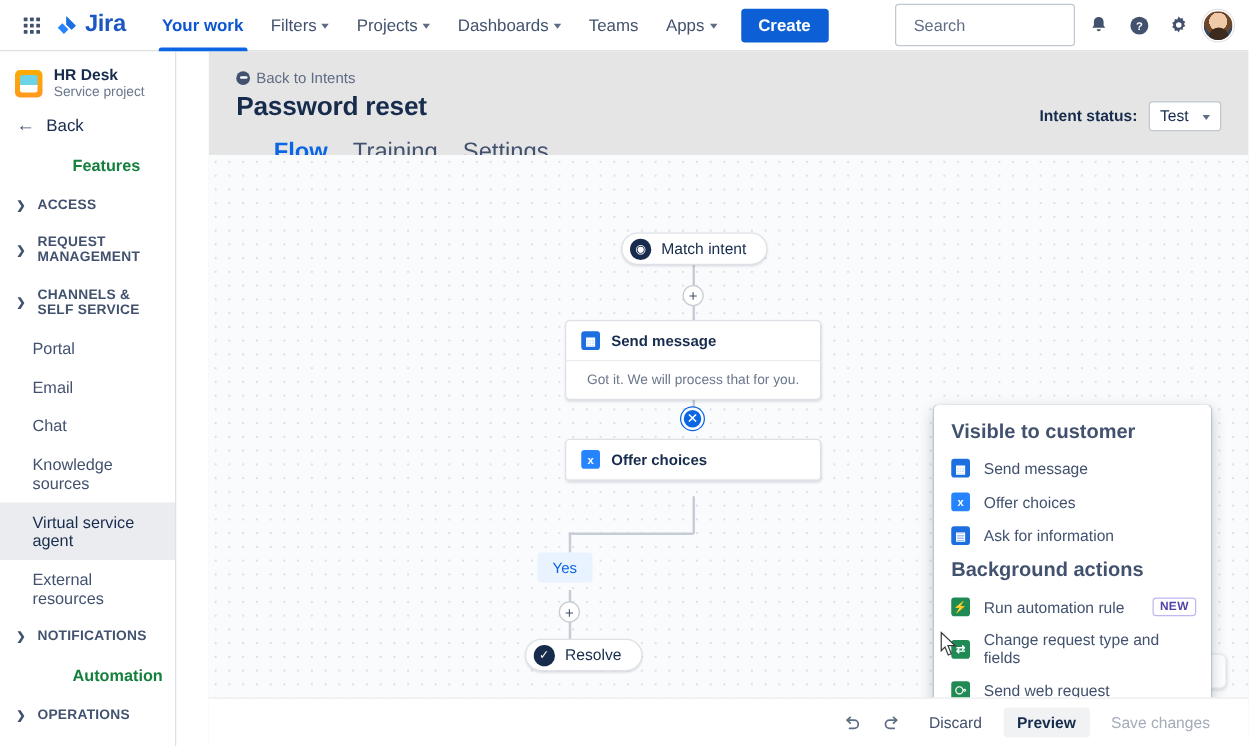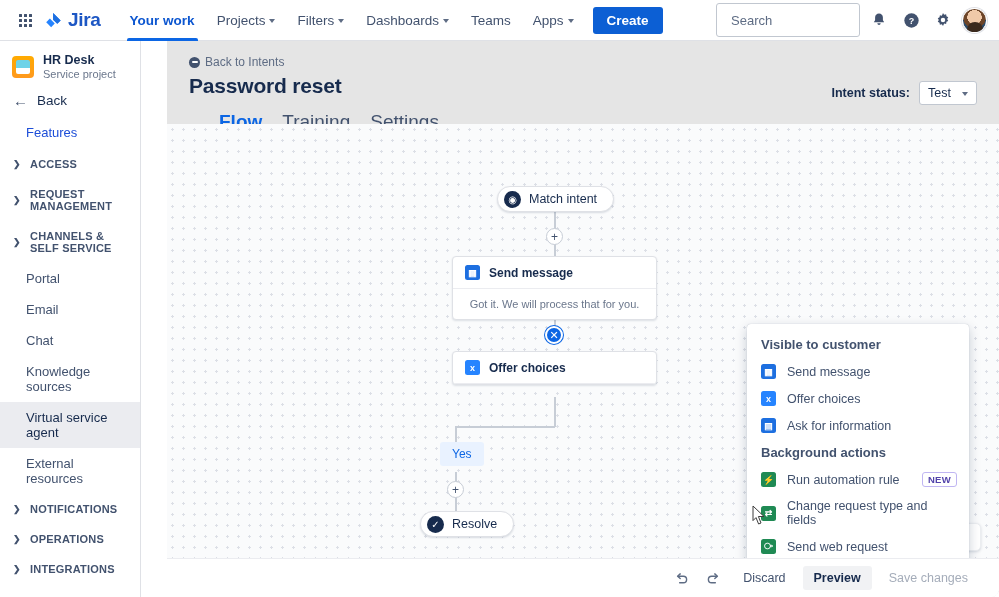--- a/index.html
+++ b/index.html
@@ -72,21 +72,21 @@
     background:linear-gradient(180deg,#ffab00 0%, #ff991f 100%);
     position:relative; flex:none;
   }
   .proj-icon::before{content:'';position:absolute;left:4px;top:4px;width:14px;height:11px;border-radius:2px;background:#6fd3e8;}
   .proj-icon::after{content:'';position:absolute;left:4px;top:12px;width:14px;height:6px;background:#fff;border-radius:0 0 2px 2px;}
   .proj-name { font-size:12.5px; font-weight:700; color:#172b4d; line-height:14px;}
   .proj-sub { font-size:11px; color:#6b778c; line-height:14px;}
   .back-row { display:flex; align-items:center; gap:9px; padding:8px 12px 8px 13px; cursor:pointer; }
   .back-arrow { font-size:15px; color:#42526e; line-height:1; }
   .back-label { font-size:13.5px; color:#172b4d; }
-  .sb-section-title { font-size:13px; font-weight:400; color:#1d4ed8; padding:9px 12px 9px 26px; }
+  .sb-section-title { font-size:13px; font-weight:700; color:#15803d; padding:9px 12px 9px 26px;margin-left:32px; }
   .sb-group {
     display:flex; align-items:center; gap:9px;
     padding:9px 12px 9px 13px; cursor:pointer; font-size:11px; font-weight:700;
     color:#42526e; letter-spacing:0.2px; text-transform:uppercase;
   }
   .chev { font-size:9px; color:#42526e; width:8px; display:inline-block; flex:none;}
   .sb-item {
     font-size:13px; color:#42526e; padding:8px 12px 8px 26px; cursor:pointer;
   }
   .sb-item.selected { background:#ebecf0; color:#172b4d; }
@@ -165,21 +165,21 @@
     position:absolute; background:#e9f2ff; color:#0c66e4; font-size:12px;
     border-radius:3px; padding:5px 12px; cursor:pointer;
   }
 
   
   .menu {
     position:absolute; left:580px; top:283px; width:222px;
     background:#fff; border-radius:4px; box-shadow:0 4px 12px rgba(9,30,66,0.22), 0 0 1px rgba(9,30,66,0.3);
     padding:7px 0 8px 0; z-index:25;
   }
-  .menu-group { font-size:13px; font-weight:700; color:#42526e; padding:6px 14px 6px 14px; }
+  .menu-group { font-size:16px; font-weight:700; color:#42526e; padding:6px 14px 6px 14px; }
   .menu-item {
     display:flex; align-items:center; gap:11px; padding:6px 12px 6px 14px;
     font-size:12.5px; color:#42526e; cursor:pointer; min-height:25px;
   }
   .menu-item.hovered { background:#f4f5f7; }
   .menu-item .lbl { flex:1; }
   .badge-new {
     font-size:9.5px; font-weight:700; color:#5243aa; border:1px solid #c0b6f2;
     border-radius:3px; padding:1px 5px; letter-spacing:0.3px;
   }
@@ -240,25 +240,25 @@
         <path d="M11.5 2.5 21 12l-4.2 4.2-5.3-5.3z" fill="#1d6fe0"></path>
         <path d="M7.4 9.6 2.8 14.2 9 20.4l4.6-4.6z" fill="#2684ff"></path>
       </svg>
       <span class="brand-word">Jira</span>
     </div>
     <div class="navlinks">
       <div class="navitem active">
         <span>Your work</span>
       </div>
       <div class="navitem">
+        <span>Filters</span>
+        <span class="caret"></span>
+      </div>
+      <div class="navitem">
         <span>Projects</span>
-        <span class="caret"></span>
-      </div>
-      <div class="navitem">
-        <span>Filters</span>
         <span class="caret"></span>
       </div>
       <div class="navitem">
         <span>Dashboards</span>
         <span class="caret"></span>
       </div>
       <div class="navitem">
         <span>Teams</span>
       </div>
       <div class="navitem">
@@ -331,20 +331,21 @@
     <div class="sb-item">Email</div>
     <div class="sb-item">Chat</div>
     <div class="sb-item">Knowledge sources</div>
     <div class="sb-item selected">Virtual service agent</div>
     <div class="sb-item">External resources</div>
 
     <div class="sb-group">
       <span class="chev">❯</span>
       <span>NOTIFICATIONS</span>
     </div>
+    <div class="sb-section-title">Automation</div>
     <div class="sb-group">
       <span class="chev">❯</span>
       <span>OPERATIONS</span>
     </div>
     <div class="sb-group">
       <span class="chev">❯</span>
       <span>INTEGRATIONS</span>
     </div>
 
   </div>
@@ -399,21 +400,21 @@
 
       <div class="close-btn" style="left:378px; top:202px;">✕</div>
 
       <div class="node-card" style="left:285px; top:227px; width:205px;">
         <div class="node-card-head">
           <span class="sq-icon" style="background:#2684ff;">x</span>
           <span>Offer choices</span>
         </div>
       </div>
 
-      <div class="branch-chip" style="left:273px; top:318px;">Yes</div>
+      <div class="branch-chip" style="left:263px; top:318px;">Yes</div>
 
       <div class="plus-btn" style="left:280px; top:357px;">+</div>
 
       <div class="node-pill" style="left:253px; top:387px;">
         <span class="dark-circle">✓</span>
         <span>Resolve</span>
       </div>
 
       <div class="zoom-bar">
         <div class="zoom-round">

